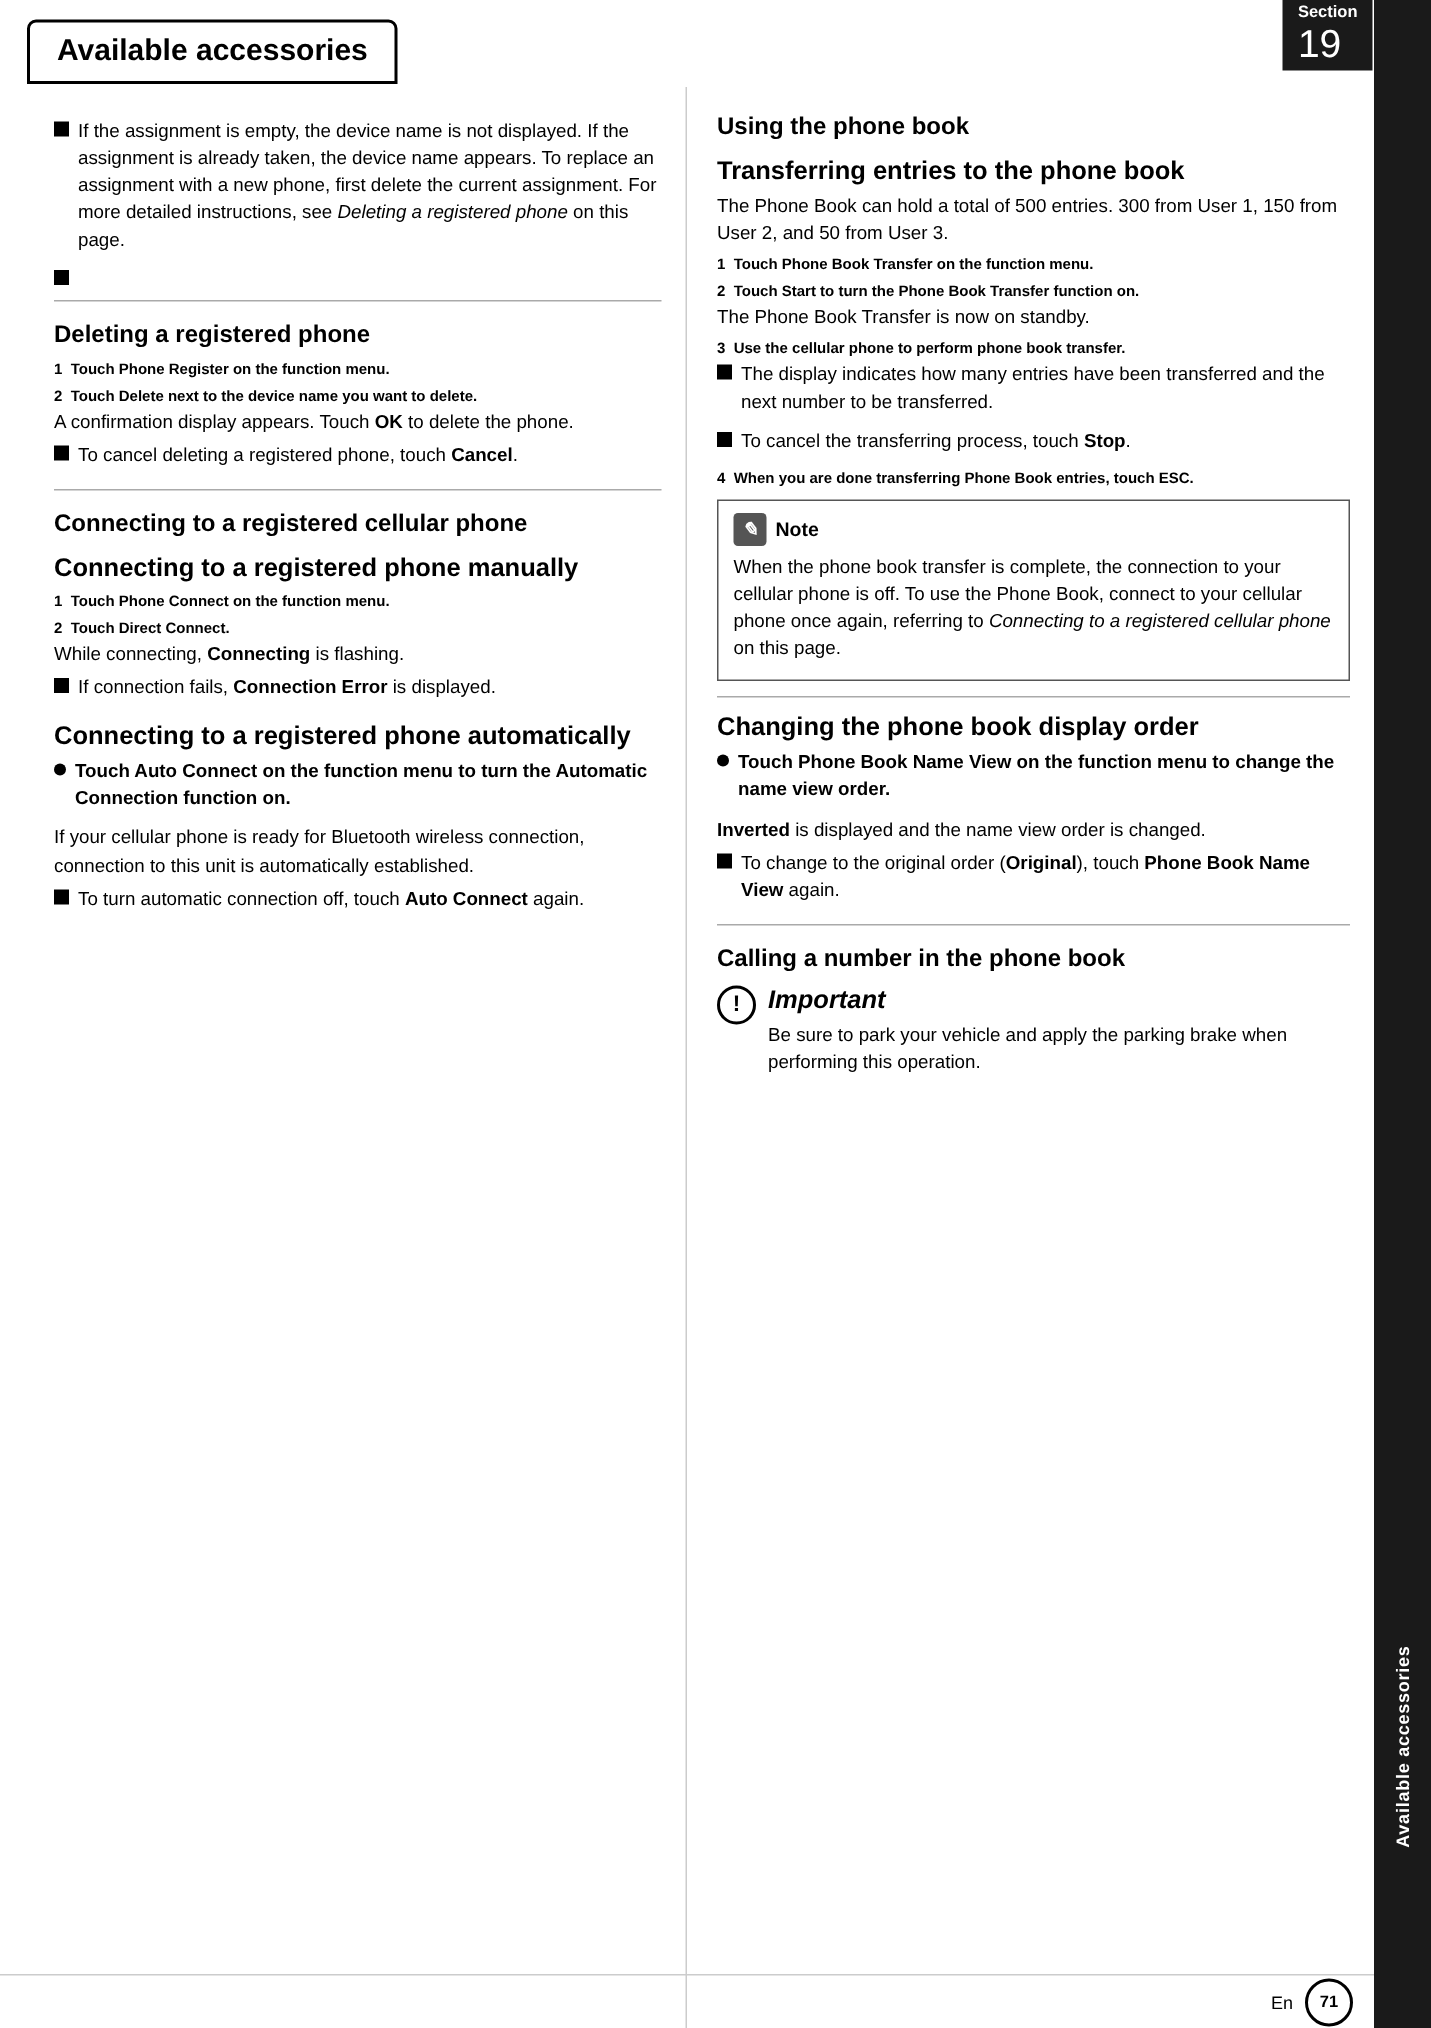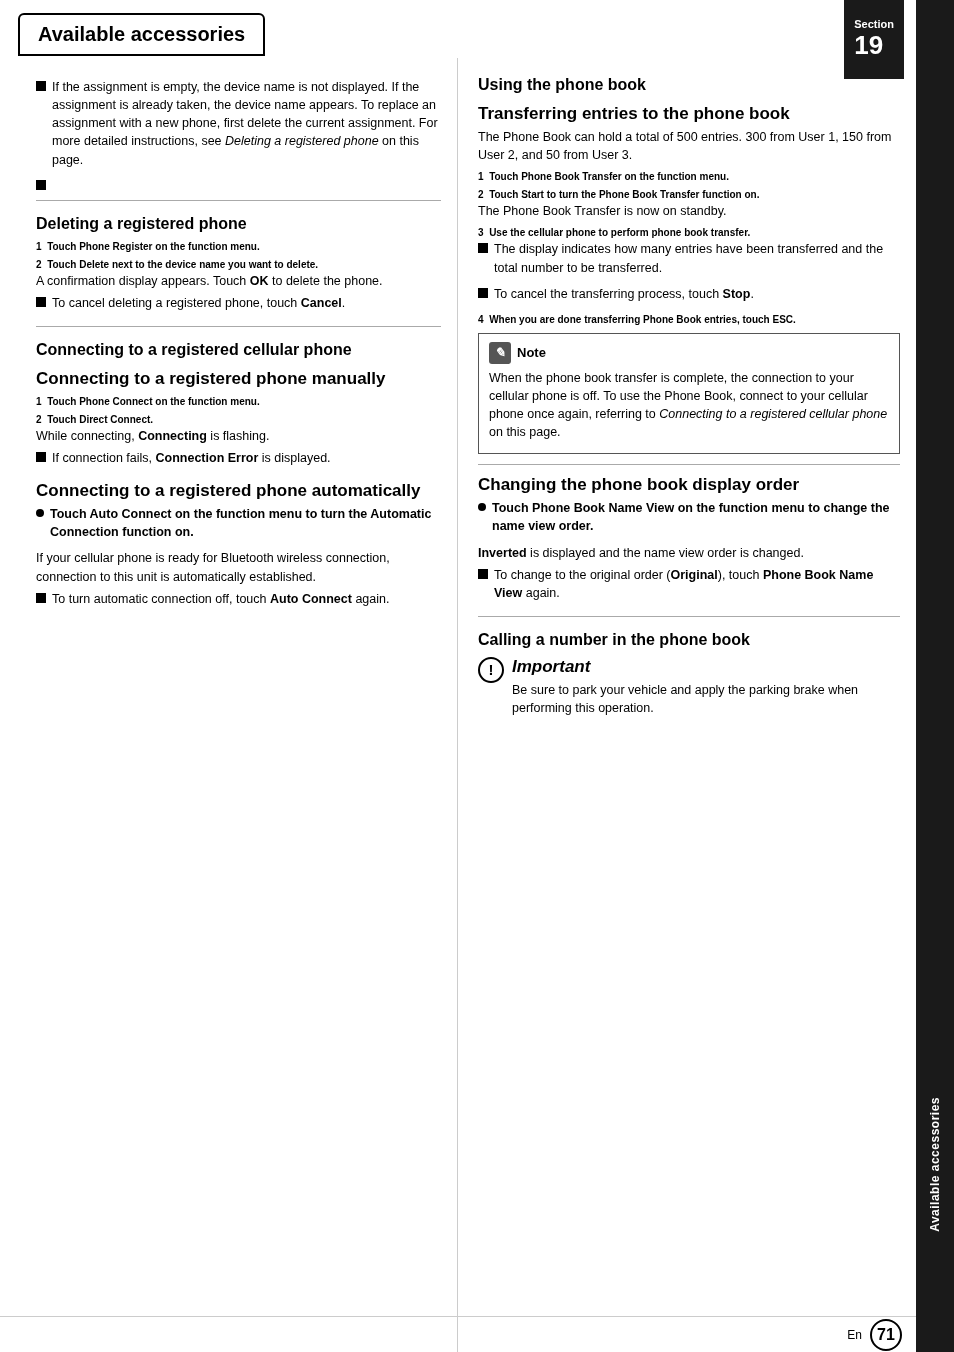--- a/index.html
+++ b/index.html
@@ -58,30 +58,30 @@
       border-radius: 6px 6px 0 0;
       padding: 8px 18px;
       font-size: 20px;
       font-weight: bold;
       margin-left: 18px;
       margin-top: 10px;
     }
     .section-badge {
       position: absolute;
       top: 0;
-      right: 12px;
+      right: 1px;
       background: #1a1a1a;
       color: #fff;
-      padding: 18px 10px;
+      padding: 2px 10px;
       font-size: 11px;
       font-weight: bold;
     }
     .section-num {
       font-size: 26px;
-      font-weight: bold;
+      font-weight: normal;
       color: #fff;
     }
     
     .main-content {
       position: absolute;
       top: 58px;
       left: 0;
       right: 38px;
       bottom: 0;
       display: flex;
@@ -109,21 +109,21 @@
       border-top: 1px solid #ccc;
     }
     .page-num {
       border: 2px solid #000;
       border-radius: 50%;
       width: 32px;
       height: 32px;
       display: flex;
       align-items: center;
       justify-content: center;
-      font-size: 16px;
+      font-size: 11px;
       font-weight: bold;
     }
     .lang-label {
       font-size: 12px;
       margin-right: 8px;
     }
     
     .section-heading {
       font-size: 16px;
       font-weight: bold;
@@ -300,21 +300,21 @@
       <div class="sub-heading">Transferring entries to the phone book</div>
       <div class="body-text">The Phone Book can hold a total of 500 entries. 300 from User 1, 150 from User 2, and 50 from User 3.</div>
 
       <div class="step"><b>1</b>&nbsp;&nbsp;<span>Touch Phone Book Transfer on the function menu.</span></div>
       <div class="step"><b>2</b>&nbsp;&nbsp;<span>Touch Start to turn the Phone Book Transfer function on.</span></div>
       <div class="body-text">The Phone Book Transfer is now on standby.</div>
 
       <div class="step"><b>3</b>&nbsp;&nbsp;<span>Use the cellular phone to perform phone book transfer.</span></div>
       <div class="bullet-item">
         <span class="bullet-square"></span>
-        <span class="body-text">The display indicates how many entries have been transferred and the total number to be transferred.</span>
+        <span class="body-text">The display indicates how many entries have been transferred and the next number to be transferred.</span>
       </div>
       <div class="bullet-item">
         <span class="bullet-square"></span>
         <span class="body-text">To cancel the transferring process, touch <b>Stop</b>.</span>
       </div>
 
       <div class="step"><b>4</b>&nbsp;&nbsp;<b>When you are done transferring Phone Book entries, touch ESC.</b></div>
 
       <div class="note-box">
         <div class="note-header">

